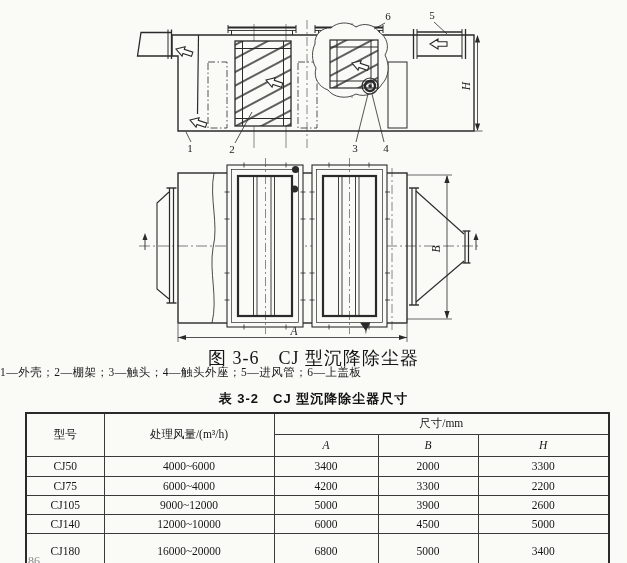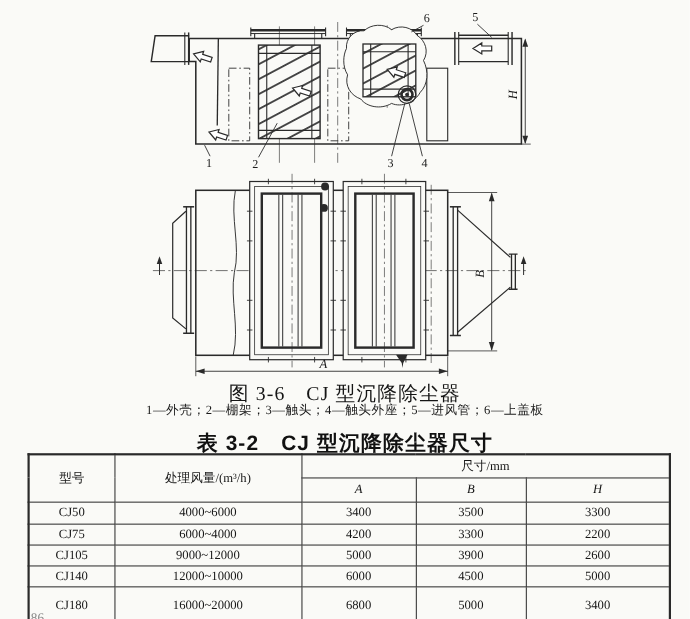--- a/index.html
+++ b/index.html
@@ -11,25 +11,25 @@
     font-family:"Liberation Serif","DejaVu Serif",serif;
     color:#1e1e1e;
   }
   .figure-svg{position:absolute;left:0;top:0;}
   .fig-caption{
     position:absolute;left:0;right:0;top:346px;
     text-align:center;font-size:18px;letter-spacing:1px;color:#151515;
   }
   .fig-legend{
     position:absolute;left:0;right:0;top:365px;
-    text-align:center;font-size:11.5px;letter-spacing:.5px;color:#191919;
+    font-size:11.5px;letter-spacing:.5px;color:#191919;
   }
   .tbl-title{
     position:absolute;left:0;right:0;top:390px;
-    text-align:center;font-size:19px;font-weight:bold;
+    text-align:center;font-size:13px;font-weight:bold;
     font-family:"Liberation Sans","DejaVu Sans",sans-serif;
     letter-spacing:1px;color:#111;
   }
   table.dim-table{
     position:absolute;left:25px;top:412px;
     width:583px;height:141px;
     border-collapse:collapse;table-layout:fixed;
     font-size:11.5px;color:#161616;
   }
   table.dim-table td,table.dim-table th{
@@ -303,21 +303,21 @@
     </tr>
     <tr style="height:22px">
       <td class="ital">A</td>
       <td class="ital">B</td>
       <td class="ital">H</td>
     </tr>
     <tr style="height:20px">
       <td>CJ50</td>
       <td>4000~6000</td>
       <td>3400</td>
-      <td>3500</td>
+      <td>2000</td>
       <td>3300</td>
     </tr>
     <tr style="height:19px">
       <td>CJ75</td>
       <td>6000~4000</td>
       <td>4200</td>
       <td>3300</td>
       <td>2200</td>
     </tr>
     <tr style="height:19px">

